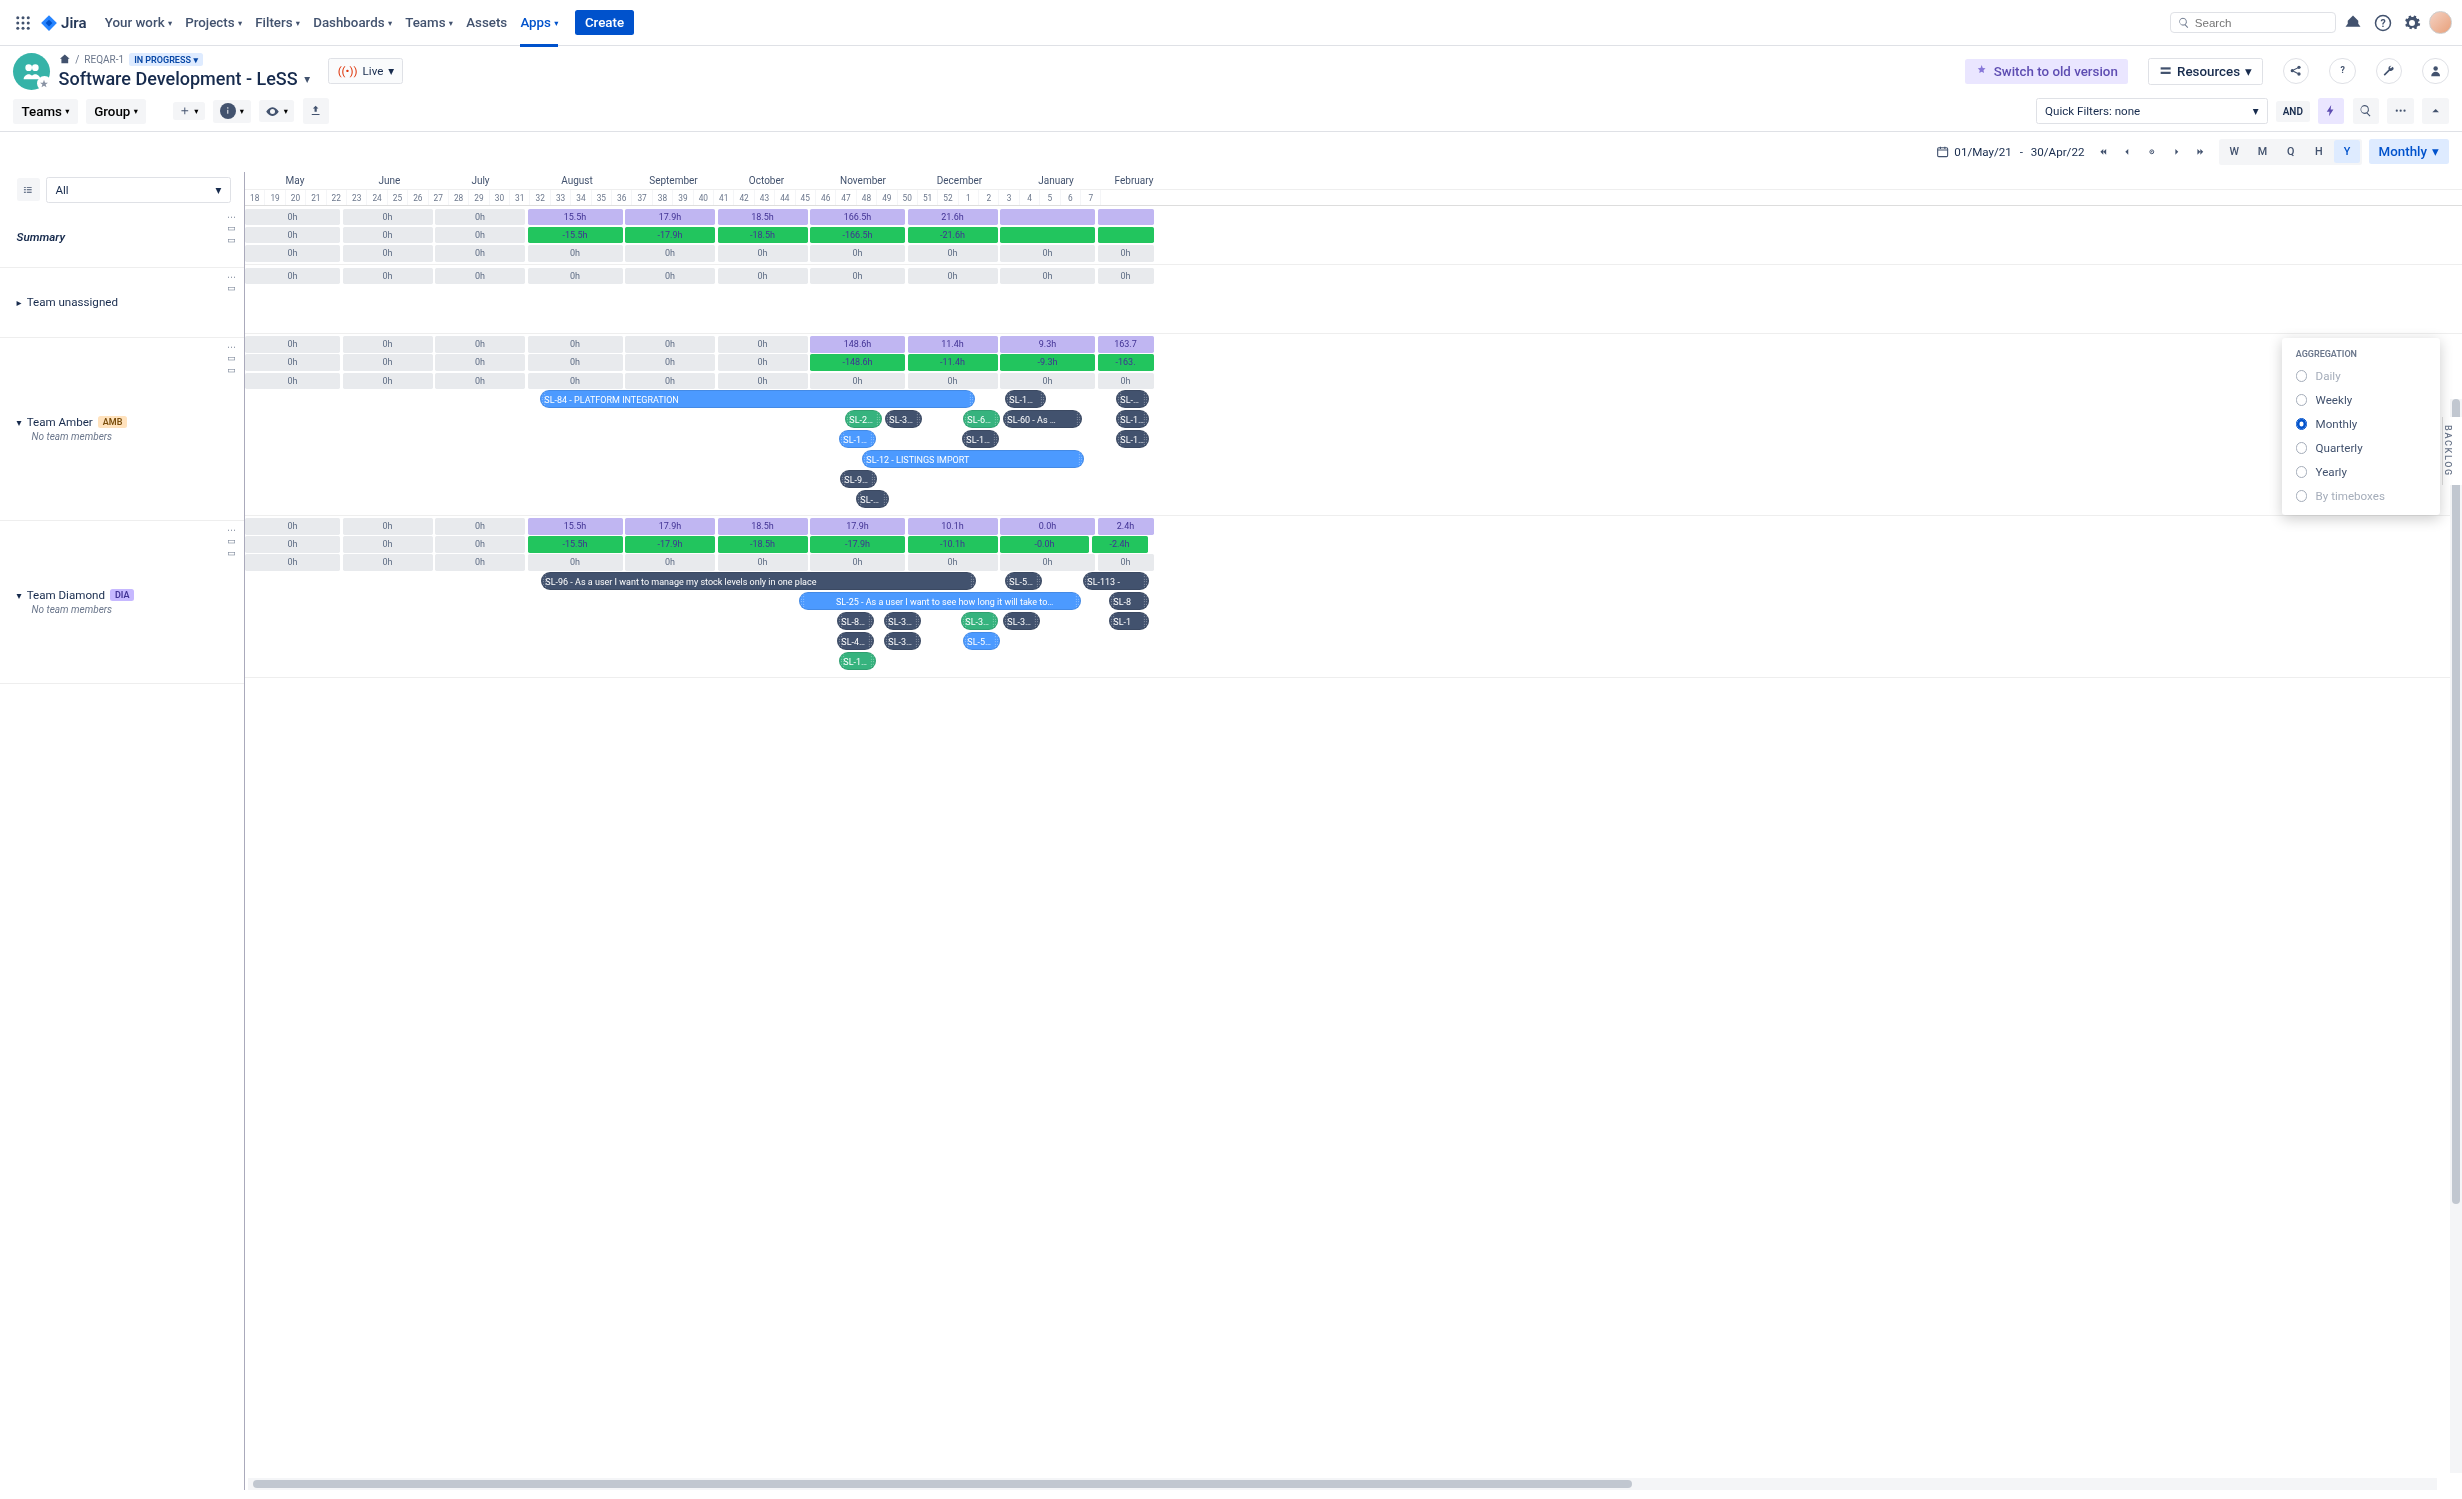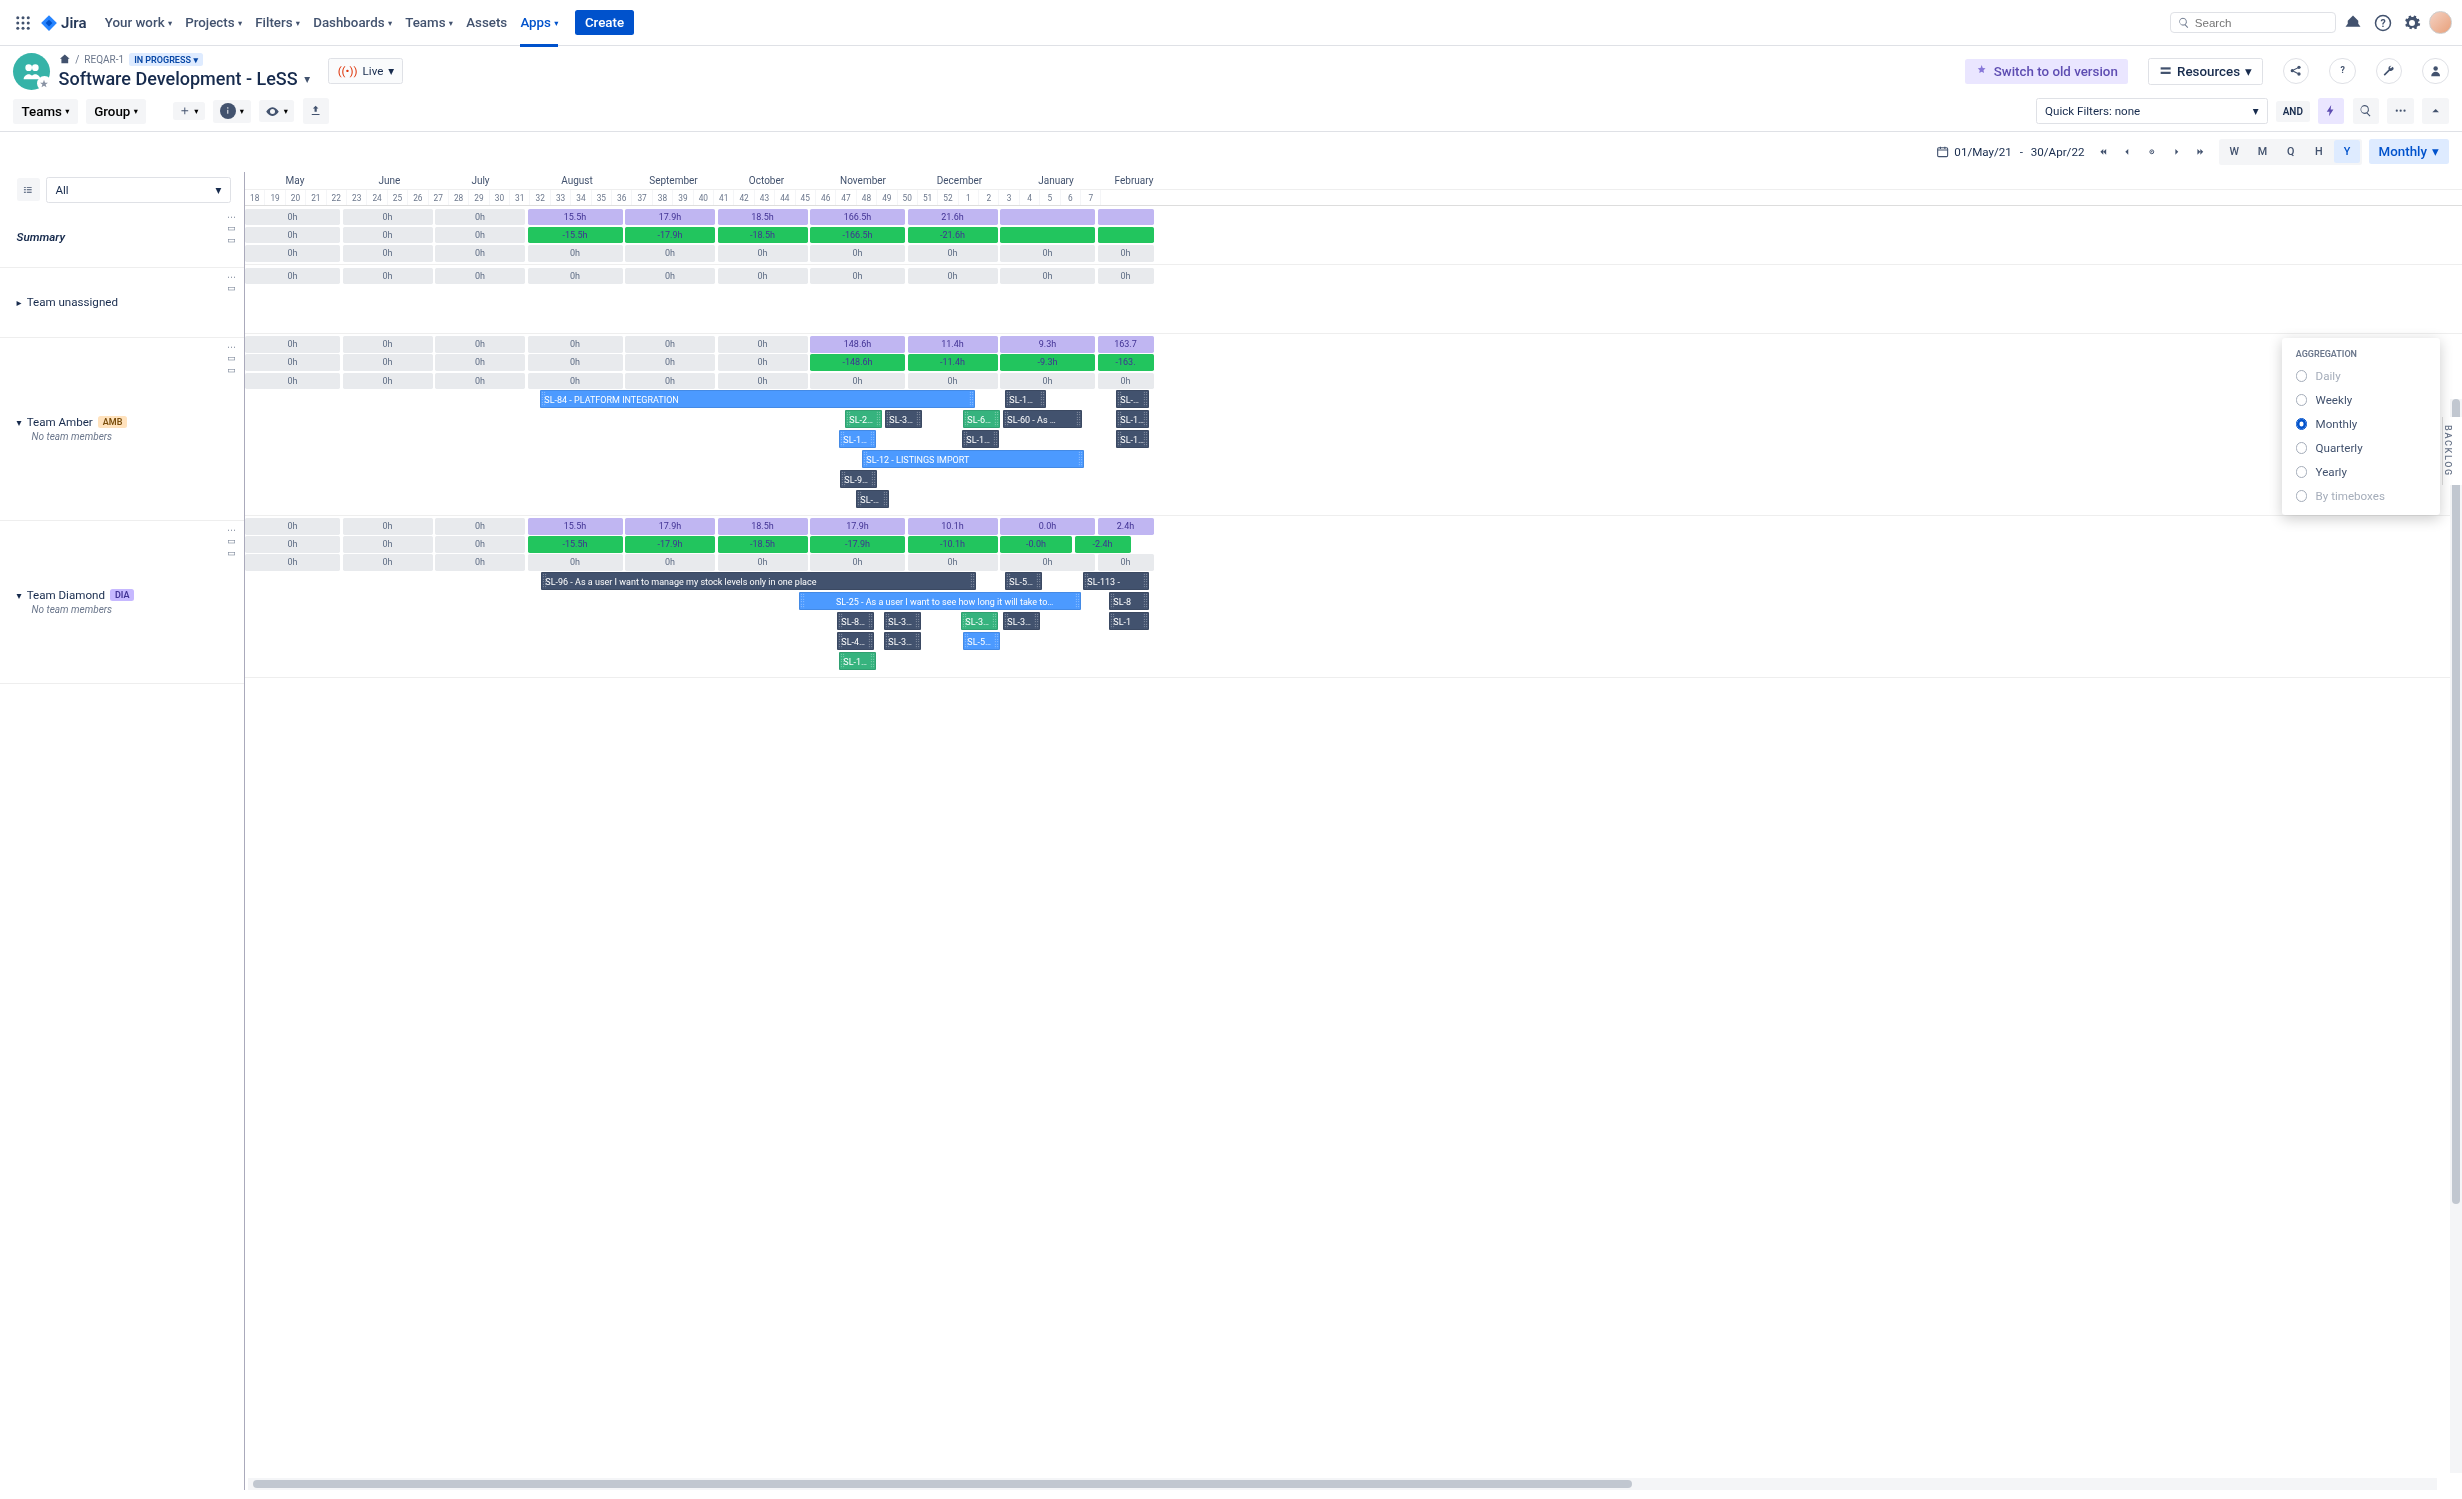--- a/index.html
+++ b/index.html
@@ -103,21 +103,21 @@
   .hdr-weeks div{text-align:center;font-size:8.3px;color:#6B778C;padding:2.5px 0;border-right:0.8px solid #f4f5f7; width:20.4px;}
   
   .data-section{border-bottom:0.8px solid #eee;padding:1.7px 0;}
   .cap-row{display:flex;gap:2.5px;padding:0.8px 0;}
   .cap-cell{height:16.6px;line-height:16.6px;text-align:center;font-size:9px;border-radius:1.7px;overflow:hidden;white-space:nowrap;}
   .cap-cell.gray{background:#e8eaed;color:#5e6c84;}
   .cap-cell.purple{background:#C0B6F2;color:#403294;}
   .cap-cell.purple-lt{background:#22c55e;color:#403294;}
   
   .gantt-area{position:relative;padding:3.3px 0;}
-  .gbar{position:absolute;height:18px;line-height:18px;border-radius:1px;color:#fff;font-size:9px;padding:0 3.3px;overflow:hidden;white-space:nowrap;text-overflow:ellipsis;border:0.8px solid rgba(0,0,0,.1);}
+  .gbar{position:absolute;height:18px;line-height:18px;border-radius:9px;color:#fff;font-size:9px;padding:0 3.3px;overflow:hidden;white-space:nowrap;text-overflow:ellipsis;border:0.8px solid rgba(0,0,0,.1);}
   .gbar.blue{background:#4C9AFF;}
   .gbar.dark{background:#42526E;}
   .gbar.green{background:#36B37E;}
   .gbar .grip-l,.gbar .grip-r{position:absolute;top:0;bottom:0;width:5px;background-image:radial-gradient(rgba(255,255,255,.6) 0.8px,transparent 0.8px);background-size:2.5px 2.5px;}
   .gbar .grip-l{left:0;} .gbar .grip-r{right:0;}
   
   
   .backlog-tab{position:absolute;right:0;top:245px;writing-mode:vertical-lr;width:20px;background:#fff;border-left:0.8px solid #ddd;padding:8.3px 0;font-size:9px;letter-spacing:1.7px;color:#6B778C;text-align:center;font-weight:500;}
   
   
@@ -629,21 +629,21 @@
             </div>
             <div class="cap-row">
               <div class="cap-cell gray" style="width: 95px;">0h</div>
               <div class="cap-cell gray" style="width: 90px;">0h</div>
               <div class="cap-cell gray" style="width: 90px;">0h</div>
               <div class="cap-cell purple-lt" style="width: 95px;">-15.5h</div>
               <div class="cap-cell purple-lt" style="width: 90px;">-17.9h</div>
               <div class="cap-cell purple-lt" style="width: 90px;">-18.5h</div>
               <div class="cap-cell purple-lt" style="width: 95px;">-17.9h</div>
               <div class="cap-cell purple-lt" style="width: 90px;">-10.1h</div>
-              <div class="cap-cell purple-lt" style="width: 72px;">-0.0h</div>
+              <div class="cap-cell purple-lt" style="width: 89px;">-0.0h</div>
               <div class="cap-cell purple-lt" style="width: 56px;">-2.4h</div>
             </div>
             <div class="cap-row">
               <div class="cap-cell gray" style="width: 95px;">0h</div>
               <div class="cap-cell gray" style="width: 90px;">0h</div>
               <div class="cap-cell gray" style="width: 90px;">0h</div>
               <div class="cap-cell gray" style="width: 95px;">0h</div>
               <div class="cap-cell gray" style="width: 90px;">0h</div>
               <div class="cap-cell gray" style="width: 90px;">0h</div>
               <div class="cap-cell gray" style="width: 95px;">0h</div>

